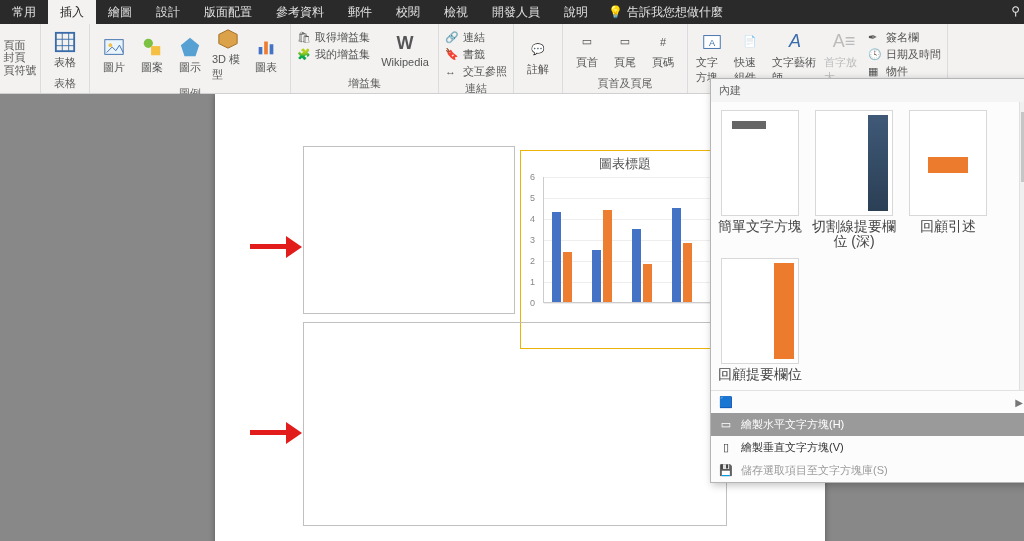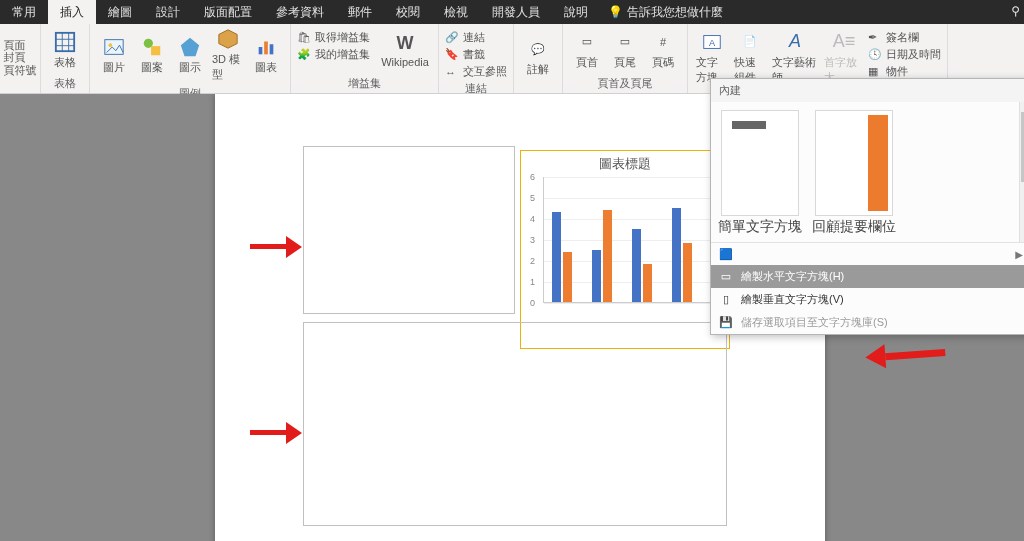--- a/index.html
+++ b/index.html
@@ -465,20 +465,32 @@
 
   <div class="dd-grid">
     <div class="dd-item">
       <div class="dd-thumb">
           <div class="th-bar" style="left:10px;top:10px;width:34px;height:8px;background:#666;"></div>
         </div>
       <div class="dd-caption">簡單文字方塊</div>
     </div>
     <div class="dd-item">
       <div class="dd-thumb">
+          <div class="th-sidebar-dark"></div>
+        </div>
+      <div class="dd-caption">切割線提要欄位 (深)</div>
+    </div>
+    <div class="dd-item">
+      <div class="dd-thumb">
+          <div class="th-box-orange"></div>
+        </div>
+      <div class="dd-caption">回顧引述</div>
+    </div>
+    <div class="dd-item">
+      <div class="dd-thumb">
           <div class="th-sidebar-orange"></div>
         </div>
       <div class="dd-caption">回顧提要欄位</div>
     </div>
 
     <div class="dd-scroll">
         <div class="dd-scroll-thumb"></div>
       </div>
   </div>
 

